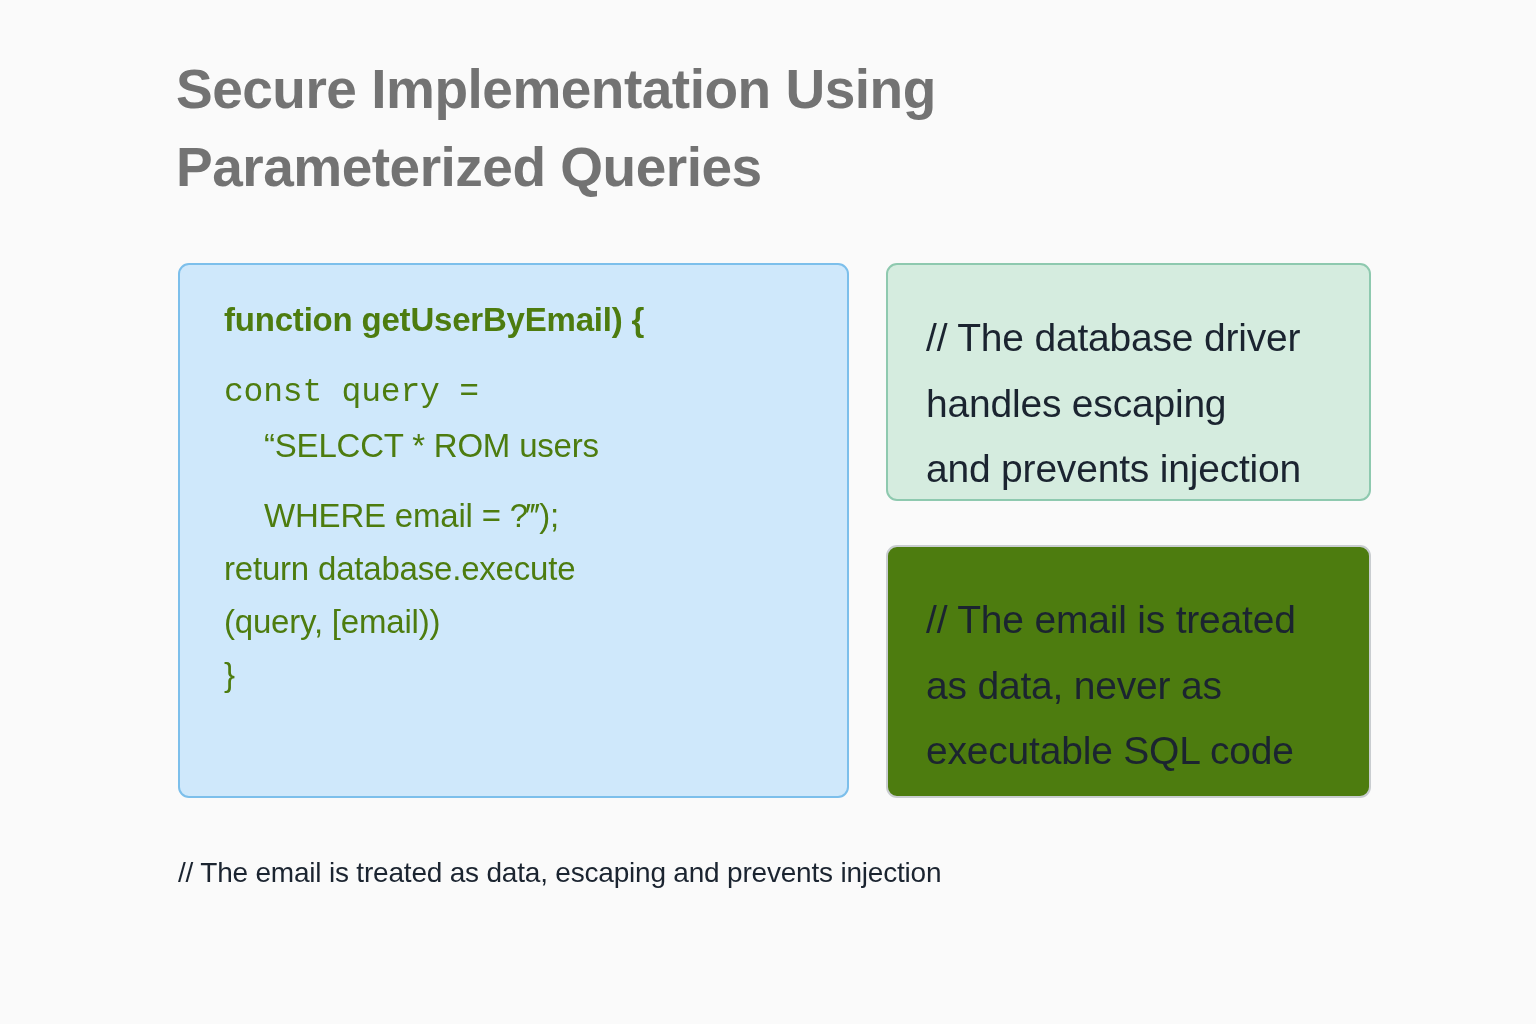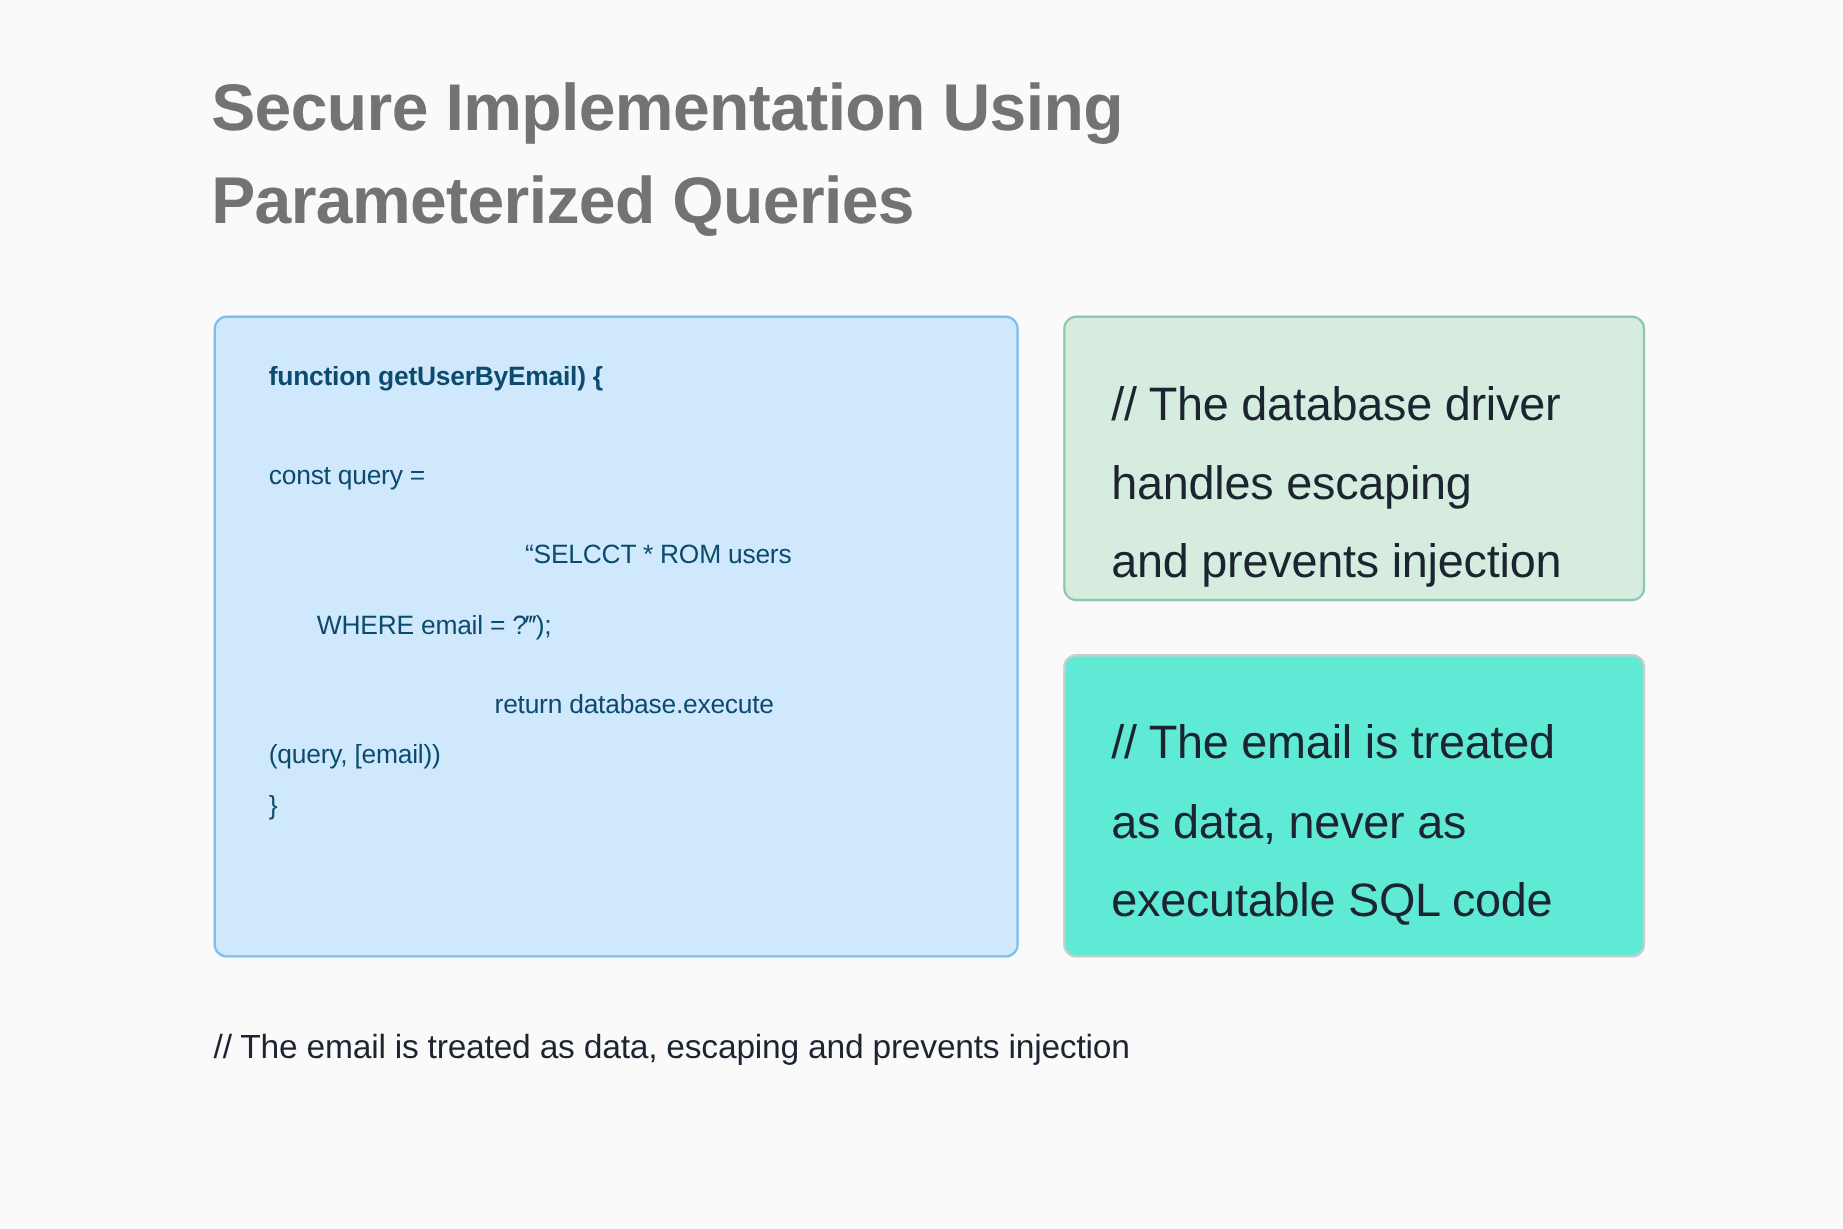--- a/index.html
+++ b/index.html
@@ -58,42 +58,42 @@
     height: 238px;
     background: #d5ecdf;
     border-color: #8ec9af;
   }
 
   #note-panel-gray {
     left: 886px;
     top: 545px;
     width: 485px;
     height: 253px;
-    background: #5eead4;
+    background: #4d7c0f;
     border-color: #c9cdd0;
   }
 
   
   #code-lines {
     position: absolute;
     left: 44px;
     top: 38px;
     right: 14px;
   }
   .code-line {
-    font-size: 22px;
+    font-size: 33px;
     line-height: 1.0;
-    color: #0c4a6e;
+    color: #4d7c0f;
     white-space: pre;
     letter-spacing: -0.2px;
   }
   .code-line.bold { font-weight: 700; }
   .code-line.indent { padding-left: 40px; }
-  .code-line.gap-lg { margin-top: 60px; }
-  .code-line.gap-md { margin-top: 44px; text-align: center; }
+  .code-line.gap-lg { margin-top: 40px; font-family: Liberation Mono, monospace; }
+  .code-line.gap-md { margin-top: 20px; }
   .code-line.gap-sm { margin-top: 37px; }
   .code-line.gap-xs { margin-top: 20px; }
 
   
   .note-lines {
     position: absolute;
     left: 38px;
     top: 40px;
     right: 16px;
   }

